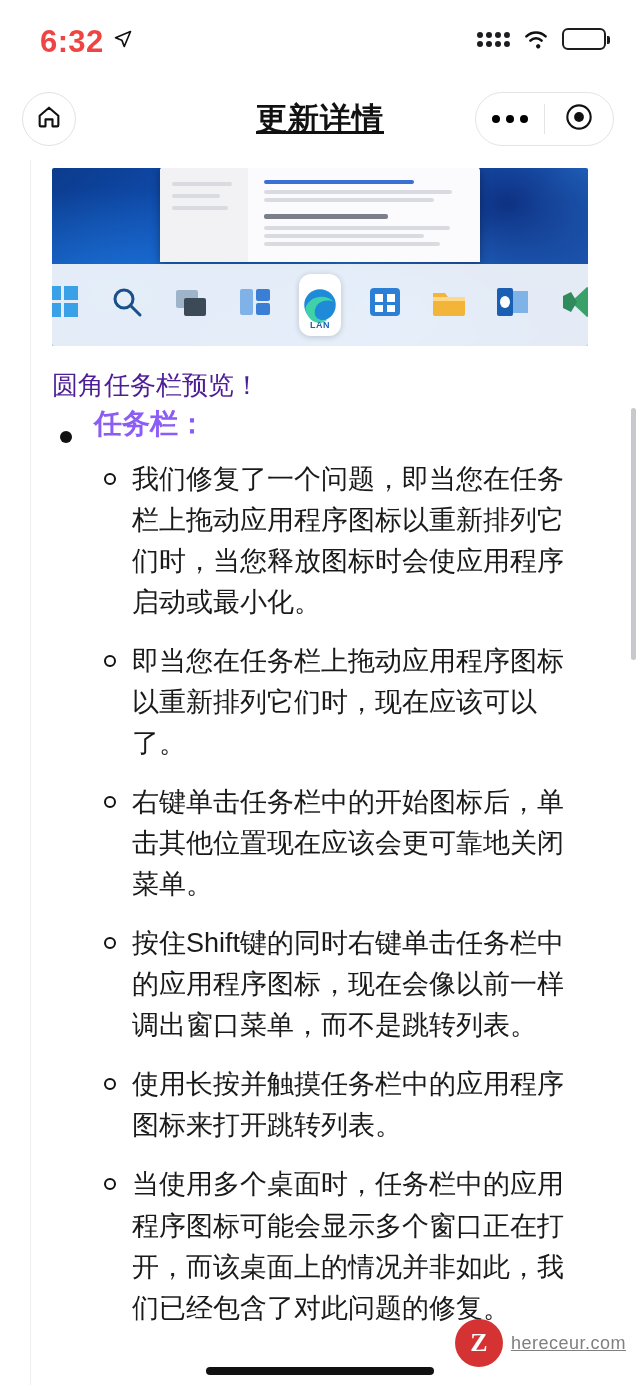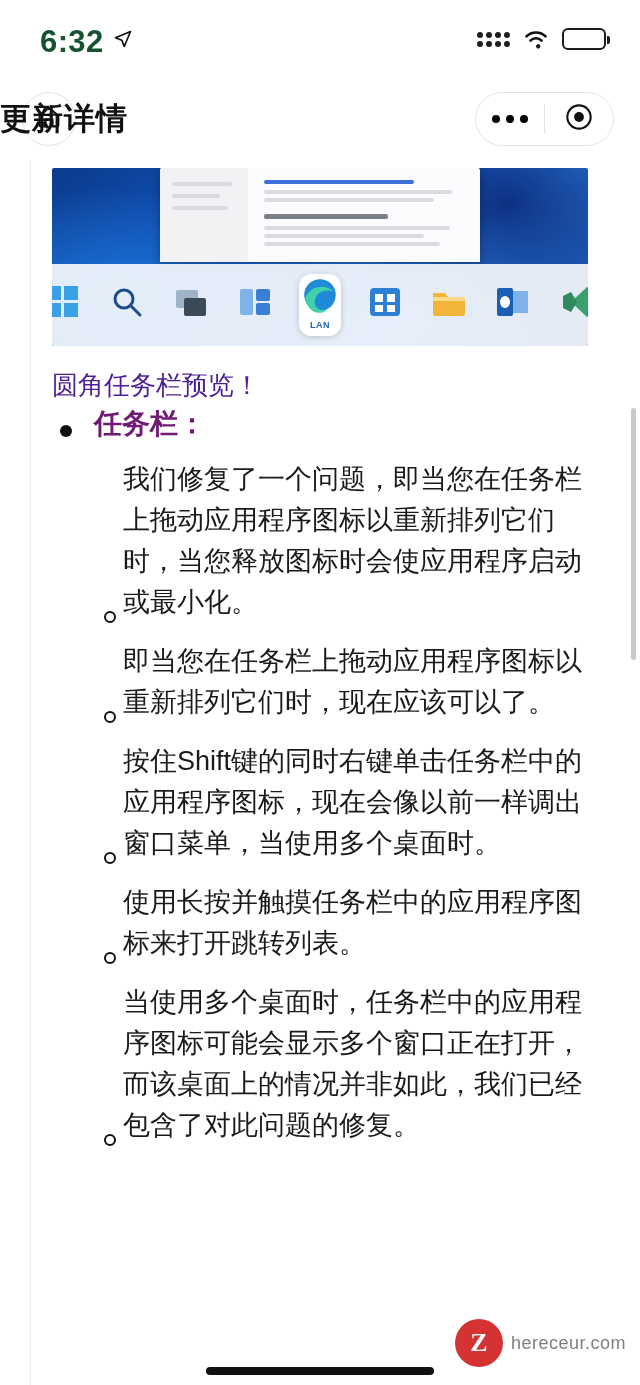--- a/index.html
+++ b/index.html
@@ -23,21 +23,21 @@
     background: #ffffff;
   }
   .status-left {
     display: flex;
     align-items: center;
     gap: 9px;
   }
   .status-time {
     font-size: 31px;
     font-weight: 600;
-    color: #14532d;
+    color: #ef4444;
     letter-spacing: 0.4px;
     line-height: 1;
     padding-top: 4px;
   }
   .loc-arrow { width: 20px; height: 20px; display: block; }
   .status-right {
     display: flex;
     align-items: center;
     gap: 12px;
   }
@@ -72,23 +72,24 @@
     background: #ffffff;
     position: relative;
   }
   .nav-home {
     width: 54px; height: 54px; border-radius: 50%;
     border: 1px solid #e2e2e4;
     display: flex; align-items: center; justify-content: center;
     background: #fff;
   }
   .nav-title {
-    position: absolute; left: 0; right: 0; text-align: left;
+    position: absolute; left: 0; right: 0; text-align: center;
     font-size: 31px; font-weight: 700; color: #111; letter-spacing: 1px;
     pointer-events: none;
+    text-decoration: underline;
   }
   .nav-caps {
     display: flex; align-items: center;
     border: 1px solid #e4e4e6; border-radius: 28px;
     height: 54px; background: #fff; overflow: hidden;
   }
   .nav-caps .cap {
     width: 68px; height: 54px; display:flex; align-items:center; justify-content:center;
   }
   .nav-caps .divider { width: 1px; height: 30px; background: #e4e4e6; }
@@ -132,48 +133,48 @@
   .hero-win .hw-blue { background:#3a6fd8; }
   .hero-taskbar {
     position: absolute; left: 0; right: 0; bottom: 0; height: 82px;
     background: rgba(243,246,251,.93);
     display: flex; align-items: center; justify-content: center; gap: 24px;
   }
   .tb-icon { width: 46px; height: 46px; position: relative; }
   .tb-active {
     width: 62px; height: 62px; border-radius: 12px; background: #fff;
     box-shadow: 0 1px 6px rgba(0,0,0,.18);
-    display:flex;align-items:flex-start;justify-content:center;
+    display:flex;align-items:center;justify-content:center;
     position: relative;
   }
   .tb-badge {
     position:absolute; bottom: 6px; left: 50%; transform: translateX(-50%);
     font-size: 9px; color:#1b5fb5; font-weight:700; letter-spacing:.5px;
   }
 
   .caption {
     font-size: 26px; color: #4c1d95; margin: 20px 0 0 0; line-height: 1.5;
   }
   h2.section-title {
     font-size: 34px; font-weight: 700; color: #111; margin: 36px 0 22px 0;
   }
 
   ul.lvl1 { list-style: none; margin: 0; padding: 0; }
   li.lvl1-item { margin-bottom: 0; }
   .lvl1-head {
-    display: flex; align-items: center; gap: 22px;
-    font-size: 28px; font-weight: 700; color: #701a75; margin-left: 8px;
+    display: flex; align-items: flex-end; gap: 22px;
+    font-size: 28px; font-weight: 700; color: #8b5cf6; margin-left: 8px;
   }
   .bullet-filled {
     width: 12px; height: 12px; border-radius: 50%; background: #111;
     margin-top: 14px; flex: none;
   }
   ul.lvl2 { list-style: none; margin: 16px 0 0 0; padding: 0 0 0 52px; }
   li.lvl2-item {
-    display: flex; align-items: flex-end; gap: 7px;
+    display: flex; align-items: flex-start; gap: 16px;
     margin-bottom: 18px;
   }
   .bullet-hollow {
     width: 12px; height: 12px; border-radius: 50%;
     border: 2px solid #111; background: transparent;
     margin-top: 14px; flex: none;
   }
   .lvl2-text {
     font-size: 27px; line-height: 1.52; color: #1a1a1a;
   }
@@ -194,21 +195,21 @@
   .watermark {
     position: absolute; right: 14px; bottom: 18px;
     display: flex; align-items: center; gap: 8px;
     opacity: .96;
   }
   .wm-badge {
     width: 48px; height: 48px; border-radius: 50%;
     background: #d42b2b; color: #fff; display:flex;align-items:center;justify-content:center;
     font-size: 26px; font-weight: 700; font-family: "Liberation Serif", serif;
   }
-  .wm-text { font-size: 18px; color: #7a7a7a; letter-spacing: .5px; }
+  .wm-text { font-size: 18px; color: #7a7a7a; letter-spacing: .5px; text-decoration: underline; }
 
   .edge-line {
     position:absolute; left: 30px; top: 0; bottom: 0; width: 1px; background: #eeeeee;
   }
 </style>
 </head>
 <body>
 
 <div class="status-bar">
   <div class="status-left">
@@ -375,21 +376,25 @@
           <li class="lvl2-item">
             <span class="bullet-hollow"></span>
             <span class="lvl2-text">我们修复了一个问题，即当您在任务栏上拖动应用程序图标以重新排列它们时，当您释放图标时会使应用程序启动或最小化。</span>
           </li>
           <li class="lvl2-item">
             <span class="bullet-hollow"></span>
             <span class="lvl2-text">即当您在任务栏上拖动应用程序图标以重新排列它们时，现在应该可以了。</span>
           </li>
           <li class="lvl2-item">
             <span class="bullet-hollow"></span>
-            <span class="lvl2-text">按住Shift键的同时右键单击任务栏中的应用程序图标，现在会像以前一样调出窗口菜单，当使用多个桌面时。</span>
+            <span class="lvl2-text">右键单击任务栏中的开始图标后，单击其他位置现在应该会更可靠地关闭菜单。</span>
+          </li>
+          <li class="lvl2-item">
+            <span class="bullet-hollow"></span>
+            <span class="lvl2-text">按住Shift键的同时右键单击任务栏中的应用程序图标，现在会像以前一样调出窗口菜单，而不是跳转列表。</span>
           </li>
           <li class="lvl2-item">
             <span class="bullet-hollow"></span>
             <span class="lvl2-text">使用长按并触摸任务栏中的应用程序图标来打开跳转列表。</span>
           </li>
           <li class="lvl2-item">
             <span class="bullet-hollow"></span>
             <span class="lvl2-text">当使用多个桌面时，任务栏中的应用程序图标可能会显示多个窗口正在打开，而该桌面上的情况并非如此，我们已经包含了对此问题的修复。</span>
           </li>
 

